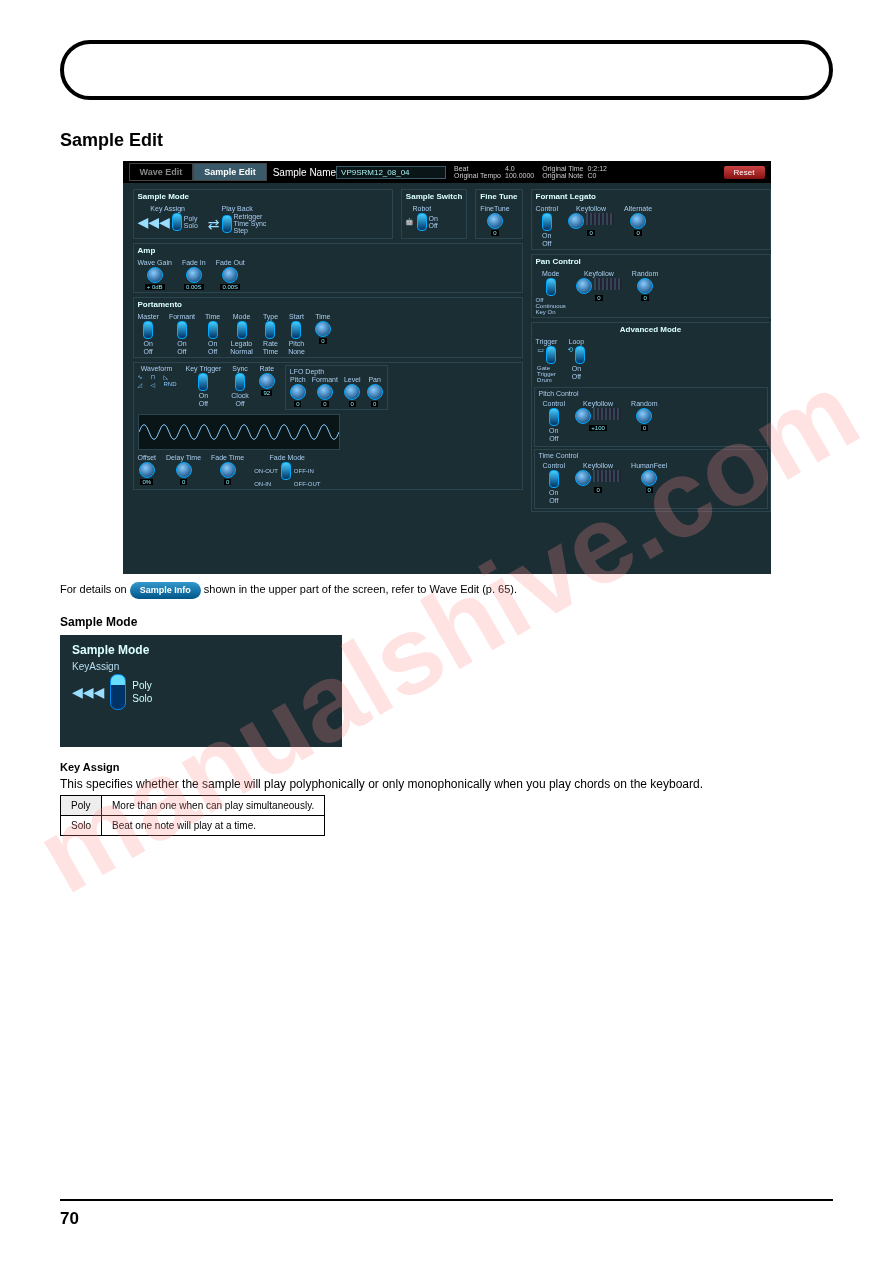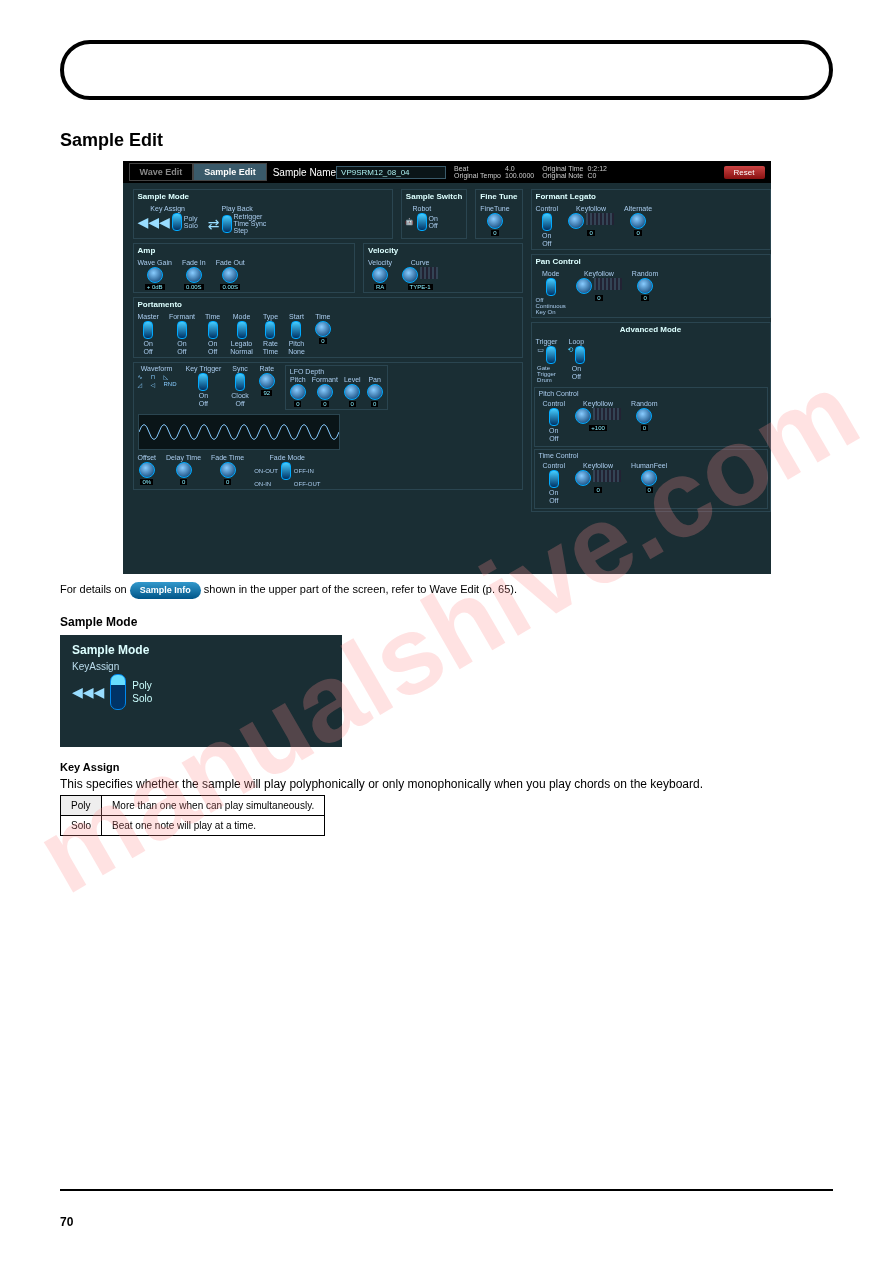--- a/index.html
+++ b/index.html
@@ -46,21 +46,21 @@
 .big-sw.three{height:44px;background:linear-gradient(#6df 0%,#6df 22%,#036 22%)}
 .arrows{color:#9df;font-size:14px}
 
 .sub-section{font-size:12px;font-weight:bold;margin:16px 0 6px}
 .param-title{font-size:11px;font-weight:bold;margin:14px 0 4px}
 .desc{font-size:12px;margin:4px 0}
 .tbl{border-collapse:collapse;font-size:10px;margin-top:4px}
 .tbl td{border:1px solid #000;padding:4px 10px}
 .tbl tr:first-child td:first-child{background:#eee}
 
-.foot{position:absolute;bottom:34px;left:60px;right:60px;border-top:2px solid #000;padding-top:24px;font-size:12px;font-weight:bold}
+.foot{position:absolute;bottom:34px;left:60px;right:60px;border-top:2px solid #000;padding-top:8px;font-size:17px;font-weight:bold}
 </style>
 </head>
 <body>
 <div class="page">
 <div class="watermark">manualshive.com</div>
 
 <div class="title-box">
 </div>
 
 <div class="section-title">Sample Edit</div>
@@ -160,38 +160,20 @@
                   <div class="knob"></div>
                   <span class="val">0.00S</span>
                 </div>
             <div class="ctrl">
                   <span class="lbl">Fade Out</span>
                   <div class="knob"></div>
                   <span class="val">0.00S</span>
                 </div>
           </div>
         </div>
-        <div class="grp" style="flex:1">
-          <div class="grp-hdr">Velocity</div>
-          <div class="grp-body">
-            <div class="ctrl">
-                  <span class="lbl">Velocity</span>
-                  <div class="knob"></div>
-                  <span class="val">RA</span>
-                </div>
-            <div class="ctrl">
-                  <span class="lbl">Curve</span>
-                  <div style="display:flex;gap:2px">
-                    <div class="knob"></div>
-                    <div class="kf" style="width:18px"></div>
-                  </div>
-                  <span class="val">TYPE-1</span>
-                </div>
-          </div>
-        </div>
       </div>
 
       <div class="grp">
         <div class="grp-hdr">Portamento</div>
         <div class="grp-body">
           <div class="ctrl">
                 <span class="lbl">Master</span>
                 <div class="sw"></div>
                 <span>On</span>
                 <span>Off</span>

